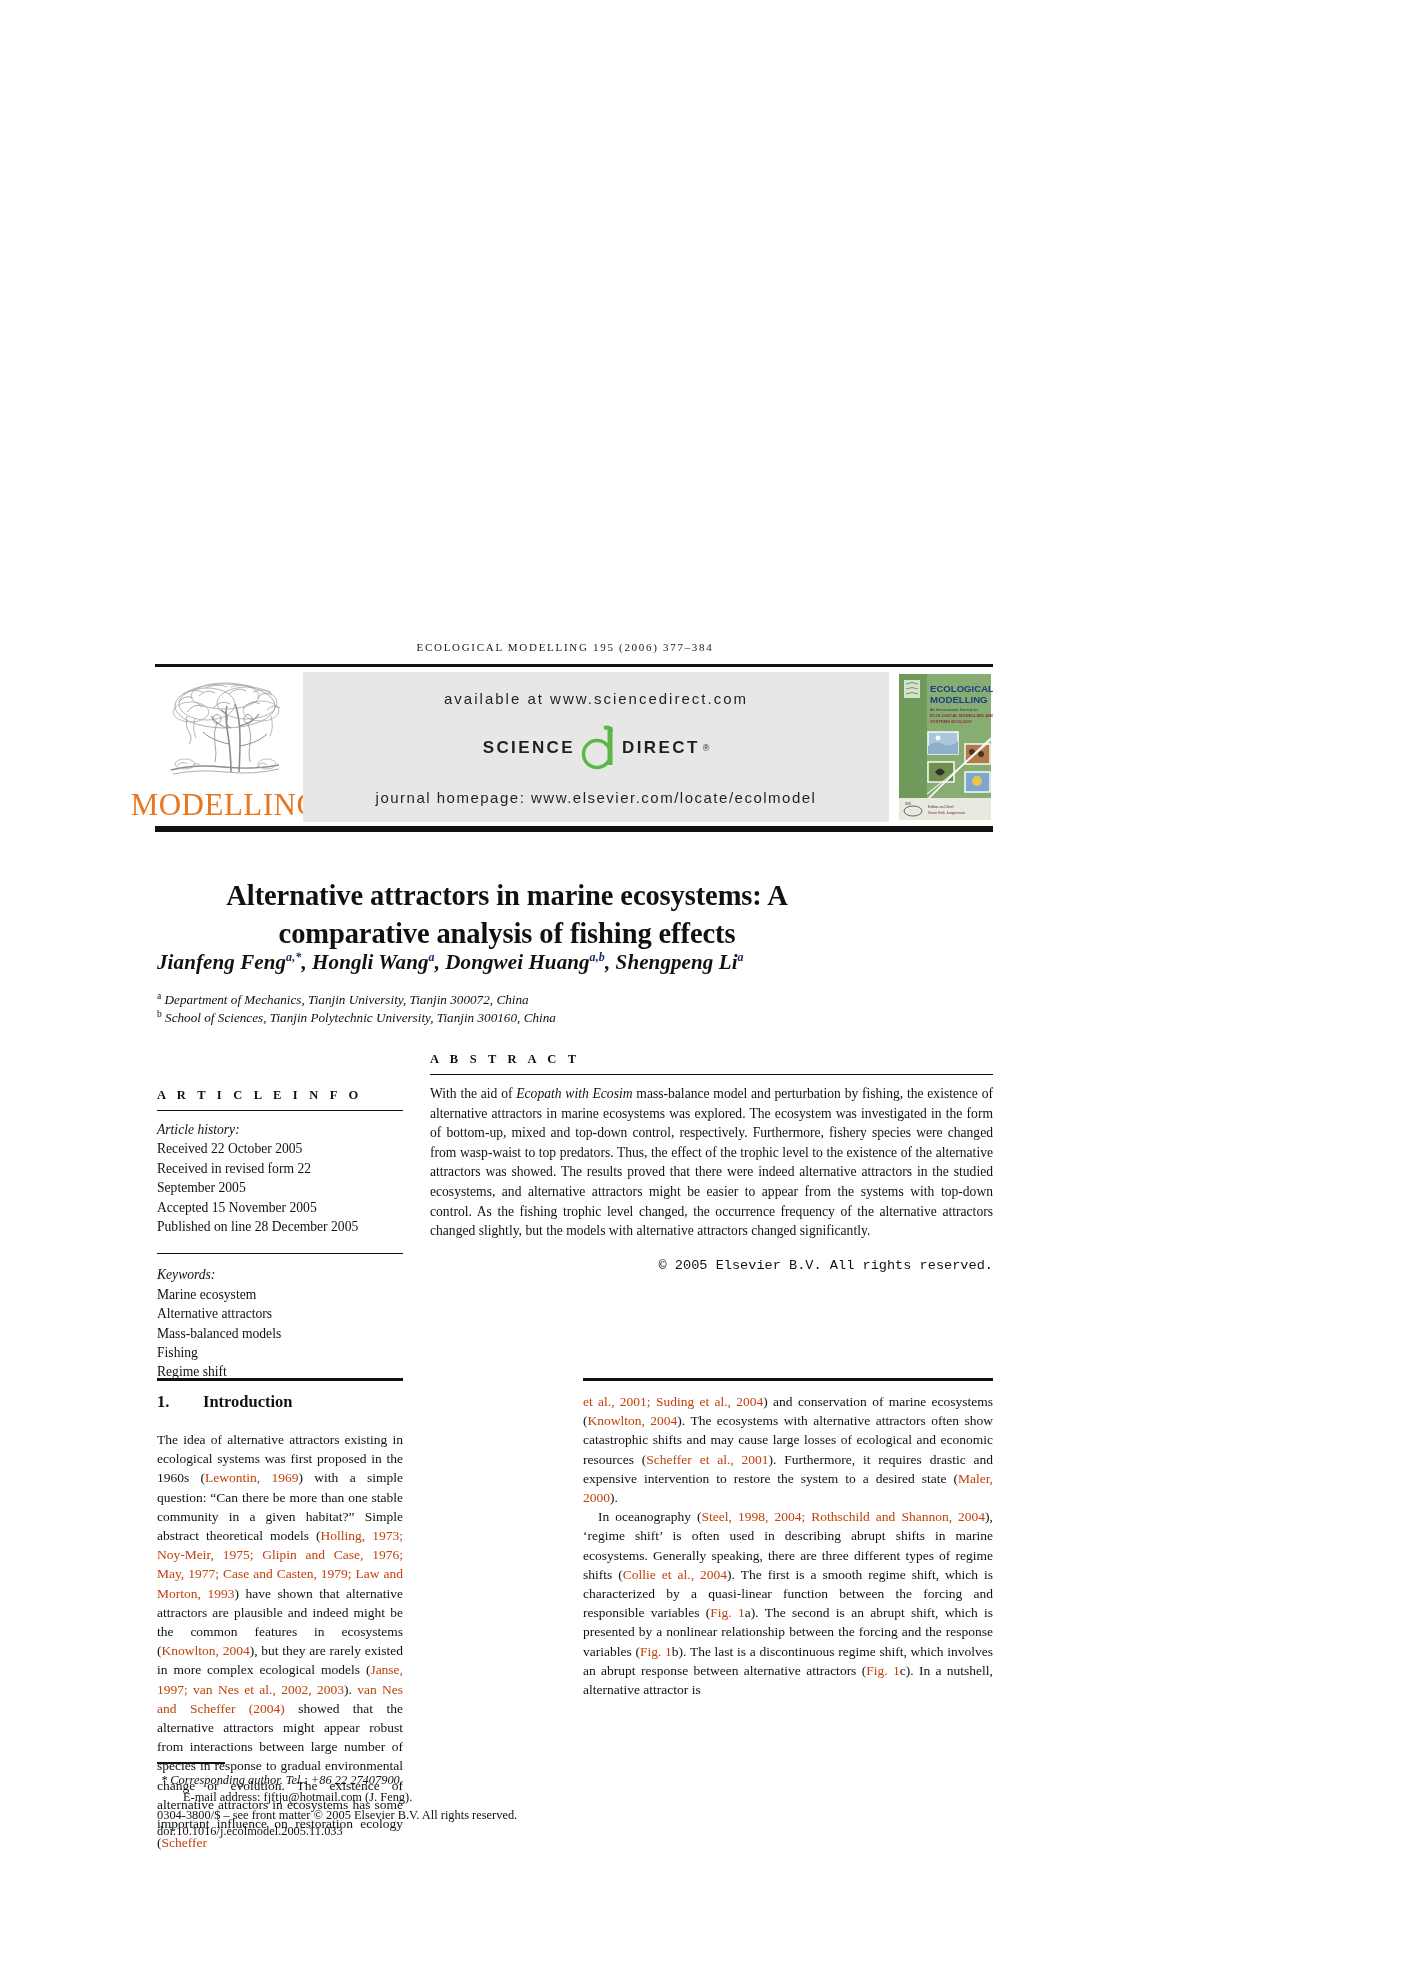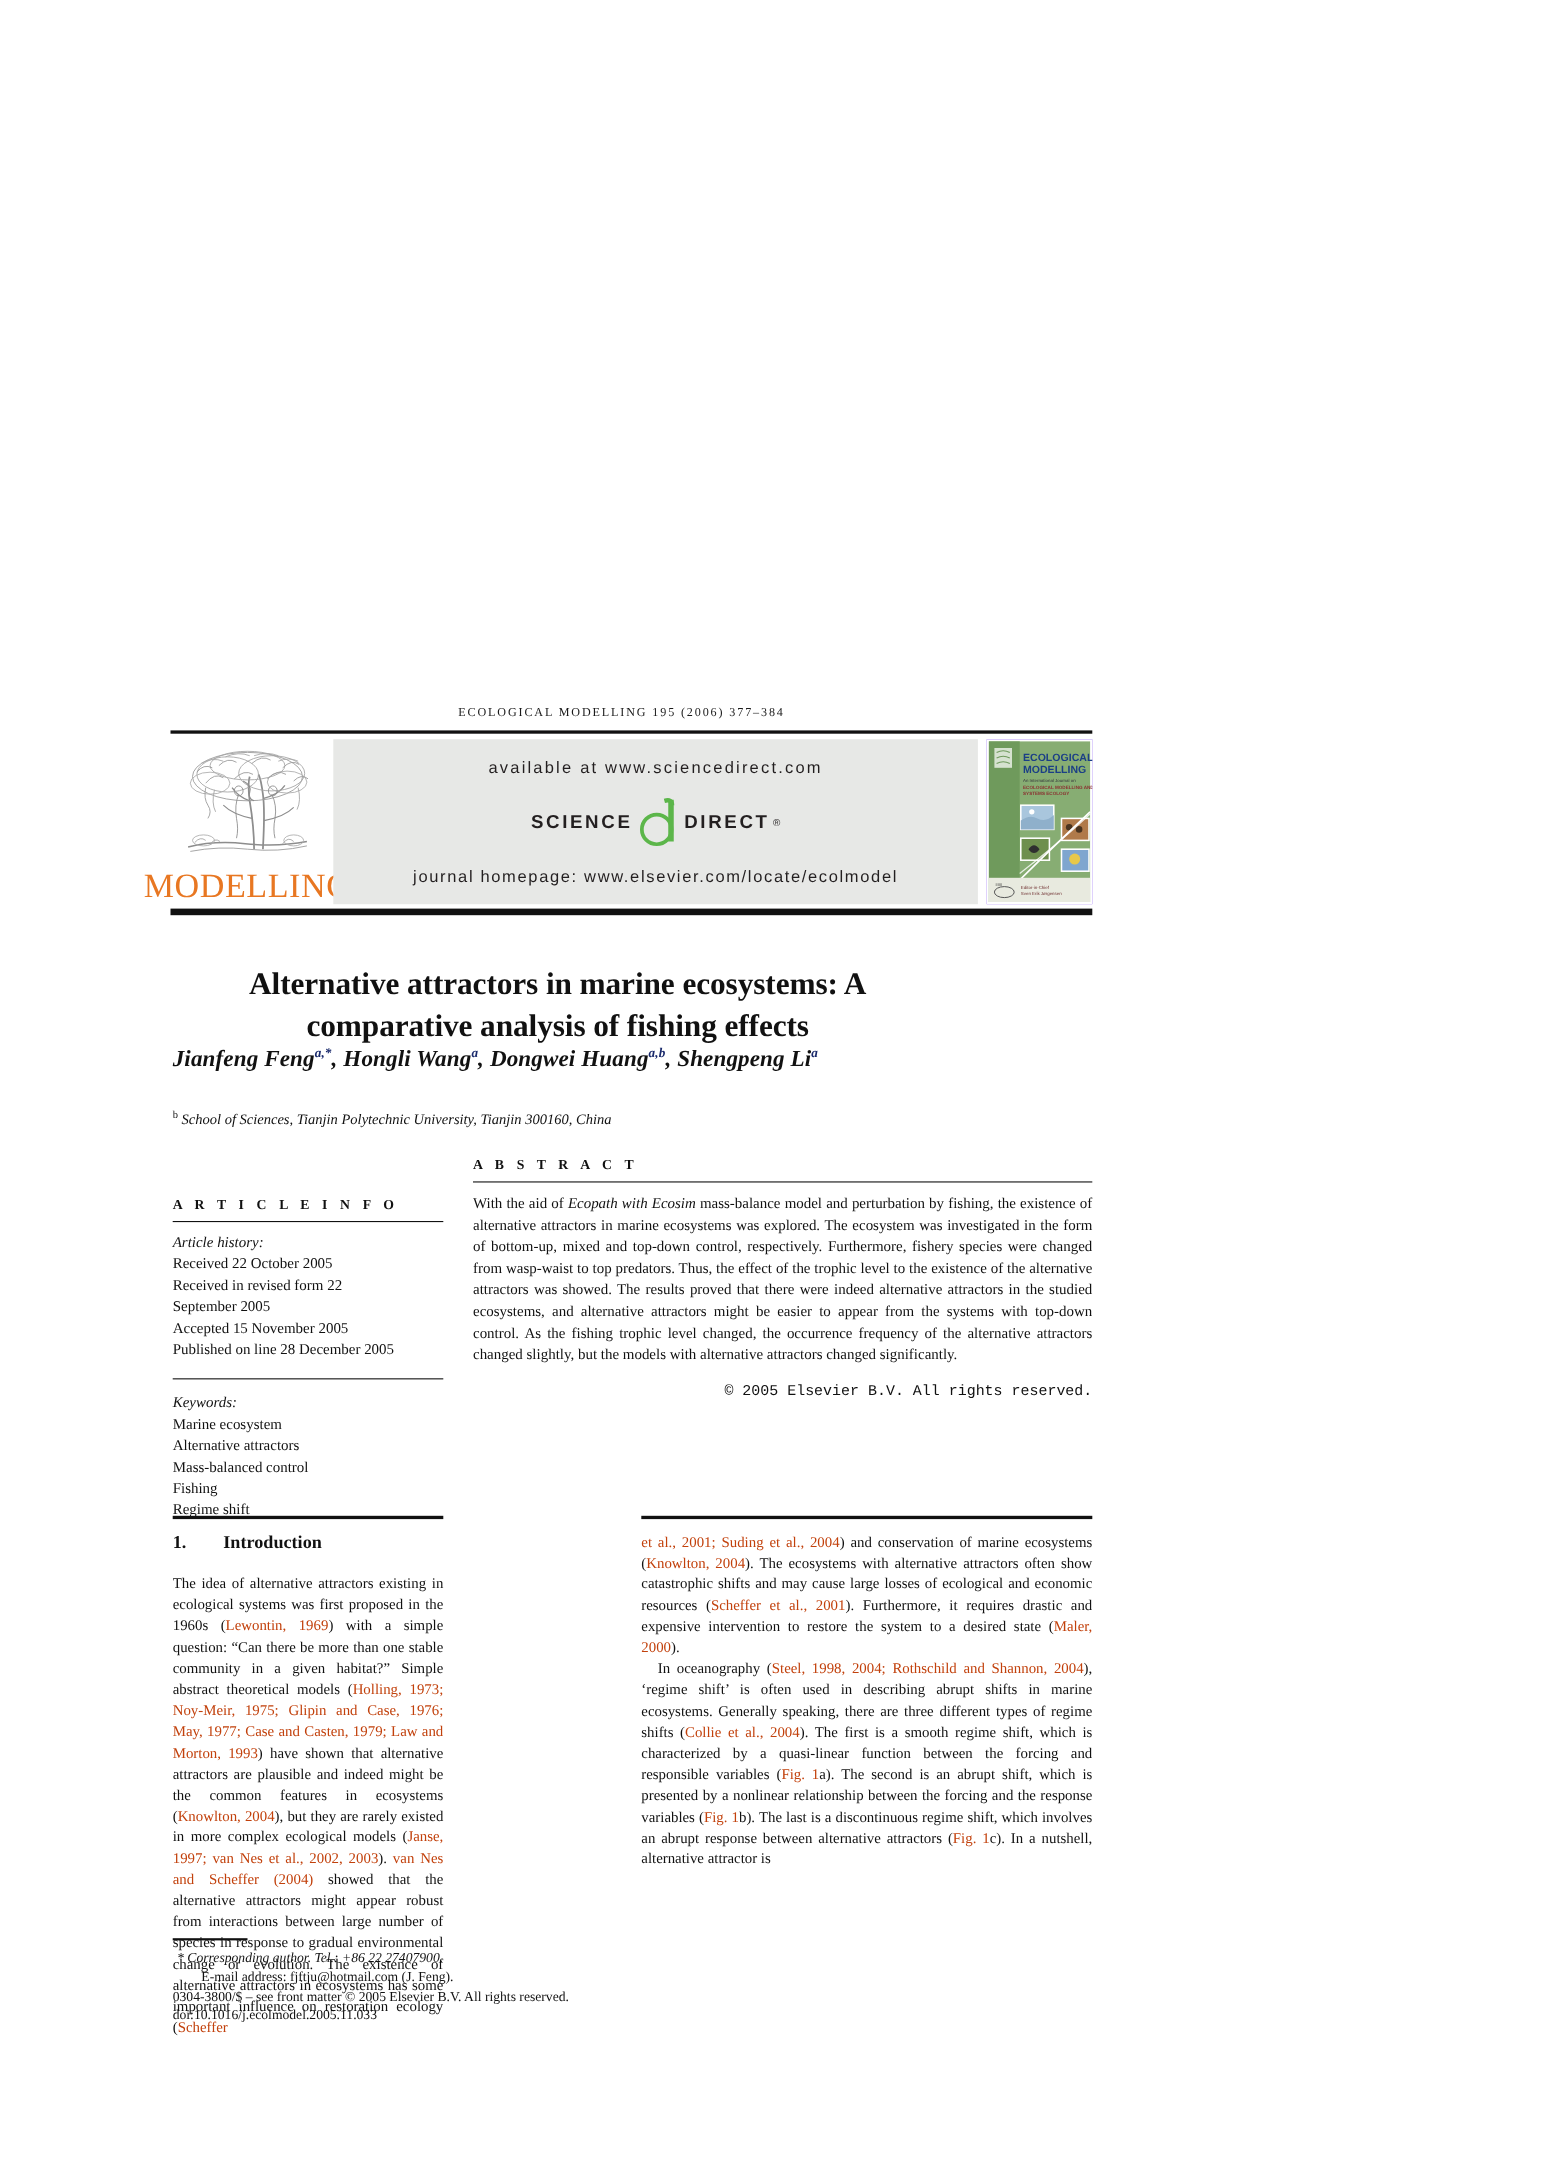--- a/index.html
+++ b/index.html
@@ -404,20 +404,24 @@
         <text x="31" y="136" font-family="Liberation Sans, sans-serif" font-size="4" fill="#6f3030">Editor-in-Chief</text>
         <text x="31" y="142" font-family="Liberation Sans, sans-serif" font-size="4" fill="#6f3030">Sven Erik Jørgensen</text>
       </svg>
     </div>
   </div>
 
   <div class="rule-bottom-band"></div>
 
   <h1 class="title">Alternative attractors in marine ecosystems: A comparative analysis of fishing effects</h1>
   <div class="authors">Jianfeng Feng<sup>a,*</sup>, Hongli Wang<sup>a</sup>, Dongwei Huang<sup>a,b</sup>, Shengpeng Li<sup>a</sup></div>
+  <div class="affil affil-a">
+    <sup>a</sup>
+    <span>Department of Mechanics, Tianjin University, Tianjin 300072, China</span>
+  </div>
   <div class="affil affil-b">
     <sup>b</sup>
     <span>School of Sciences, Tianjin Polytechnic University, Tianjin 300160, China</span>
   </div>
 
   <div class="col-info">
     <div class="sec-label">A R T I C L E   I N F O</div>
     <div class="hr-thin"></div>
     <div class="hist-block">
       <div class="hist-title">Article history:</div>
@@ -425,21 +429,21 @@
       <div>Received in revised form 22</div>
       <div>September 2005</div>
       <div>Accepted 15 November 2005</div>
       <div>Published on line 28 December 2005</div>
     </div>
     <div class="hr-thin-2"></div>
     <div class="kw-block">
       <div class="kw-title">Keywords:</div>
       <div>Marine ecosystem</div>
       <div>Alternative attractors</div>
-      <div>Mass-balanced control</div>
+      <div>Mass-balanced models</div>
       <div>Fishing</div>
       <div>Regime shift</div>
     </div>
   </div>
 
   <div class="col-abs">
     <div class="sec-label">A B S T R A C T</div>
     <div class="hr-thin"></div>
     <div class="abstract-body">
       <span>With the aid of </span><i>Ecopath with Ecosim</i><span> mass-balance model and perturbation by fishing, the existence of alternative attractors in marine ecosystems was explored. The ecosystem was investigated in the form of bottom-up, mixed and top-down control, respectively. Furthermore, fishery species were changed from wasp-waist to top predators. Thus, the effect of the trophic level to the existence of the alternative attractors was showed. The results proved that there were indeed alternative attractors in the studied ecosystems, and alternative attractors might be easier to appear from the systems with top-down control. As the fishing trophic level changed, the occurrence frequency of the alternative attractors changed slightly, but the models with alternative attractors changed significantly.</span>

